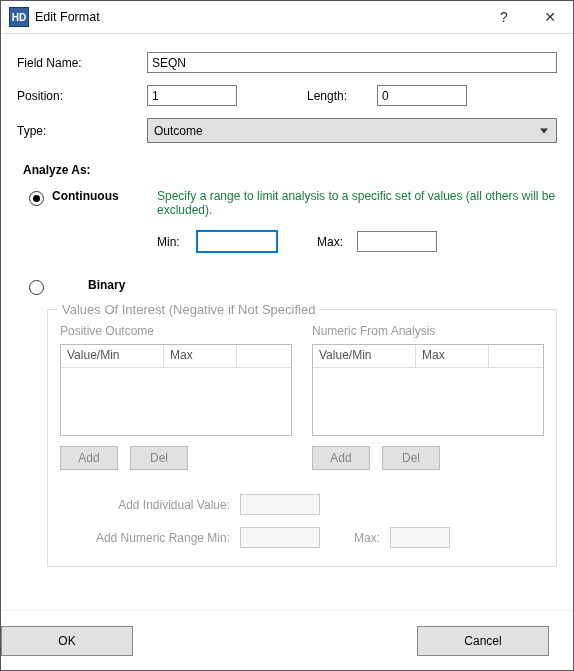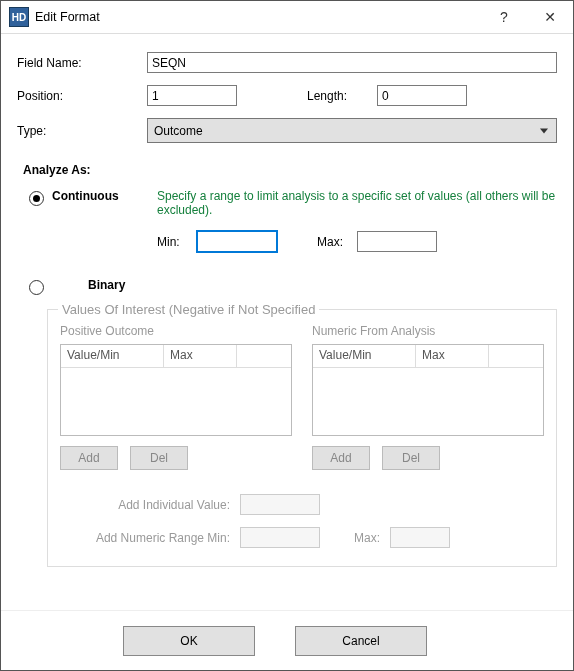--- a/index.html
+++ b/index.html
@@ -202,21 +202,21 @@
     width: 80px; height: 21px;
     border: 1px solid #ccc;
     background: #f6f6f6;
     box-sizing: border-box;
   }
 
   .footer {
     height: 60px;
     border-top: 1px solid #eee;
     display: flex;
-    justify-content: center;
+    justify-content: space-between;
     align-items: center;
     padding-right: 24px;
     gap: 40px;
     box-sizing: border-box;
   }
   .dlg-btn {
     width: 130px; height: 28px;
     border: 1px solid #888;
     background: #e1e1e1;
     display: flex; align-items: center; justify-content: center;

